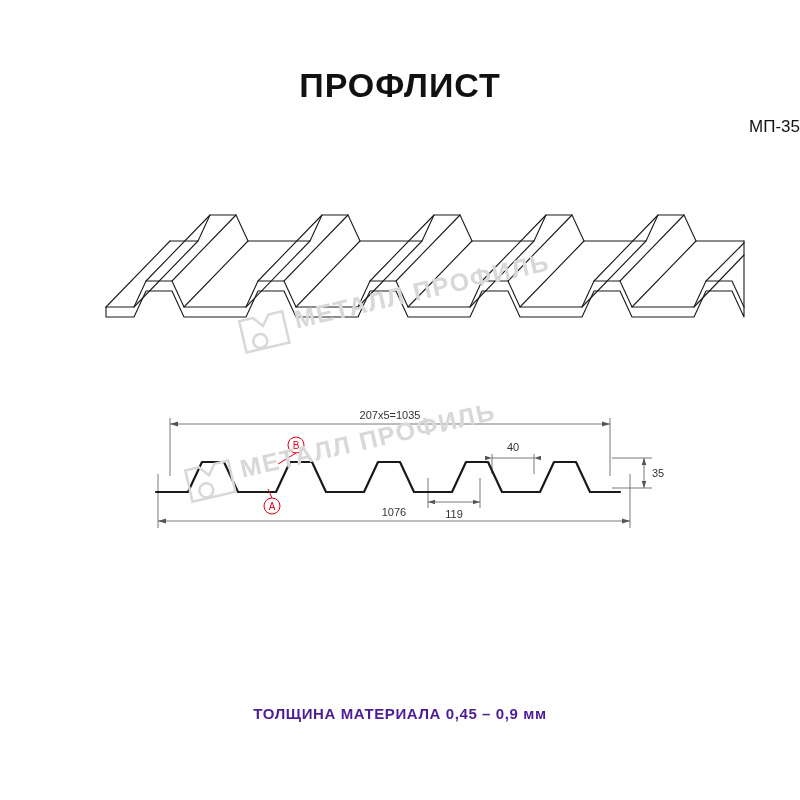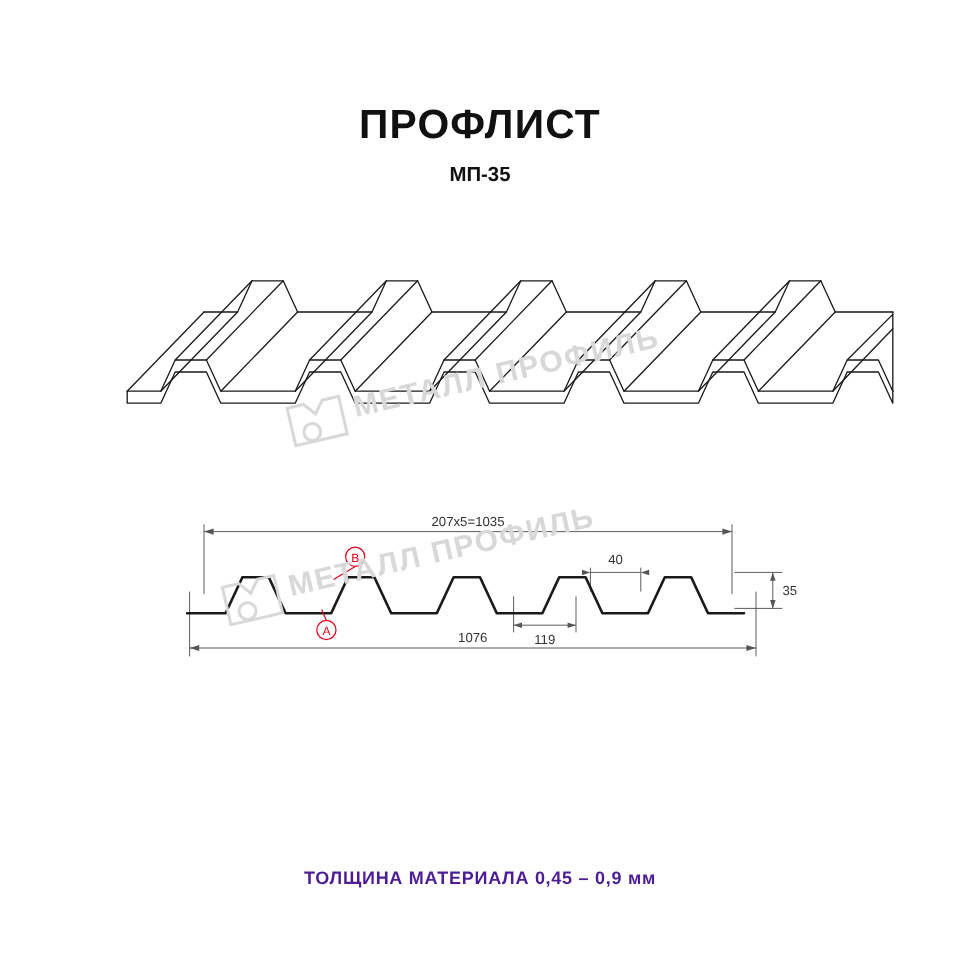--- a/index.html
+++ b/index.html
@@ -11,42 +11,41 @@
     width: 800px;
     height: 800px;
     position: relative;
     font-family: "Liberation Sans", sans-serif;
     color: #1a1a1a;
     overflow: hidden;
   }
   .page {
     position: absolute;
     inset: 0;
-    margin-top: 19px;
   }
   
   .title {
     position: absolute;
     top: 66px;
     left: 0;
     width: 800px;
     text-align: center;
     font-size: 34px;
     font-weight: bold;
     letter-spacing: 1px;
     color: #111111;
   }
   .subtitle {
     position: absolute;
     top: 117px;
     left: 0;
     width: 800px;
-    text-align: center;
+    text-align: right;
     font-size: 17px;
-    font-weight: bold;
+    font-weight: normal;
     color: #111111;
   }
   
   .footer {
     position: absolute;
     top: 705px;
     left: 0;
     width: 800px;
     text-align: center;
     font-size: 15px;

